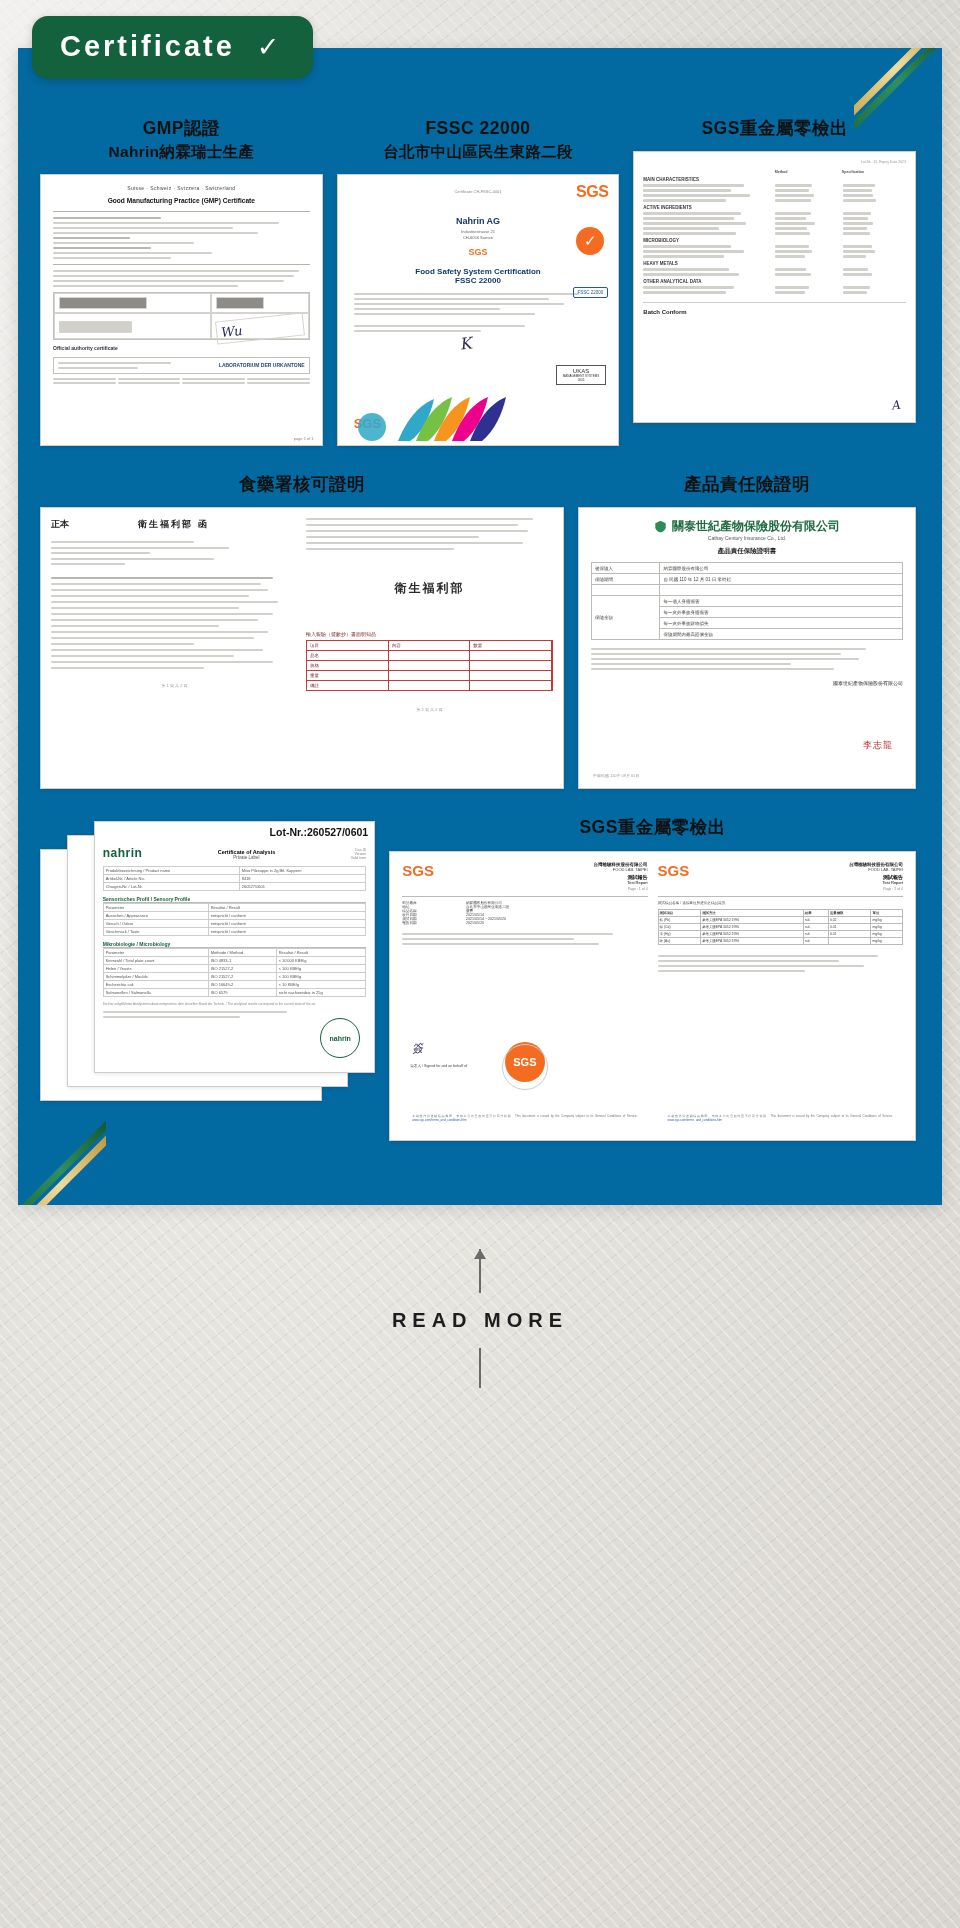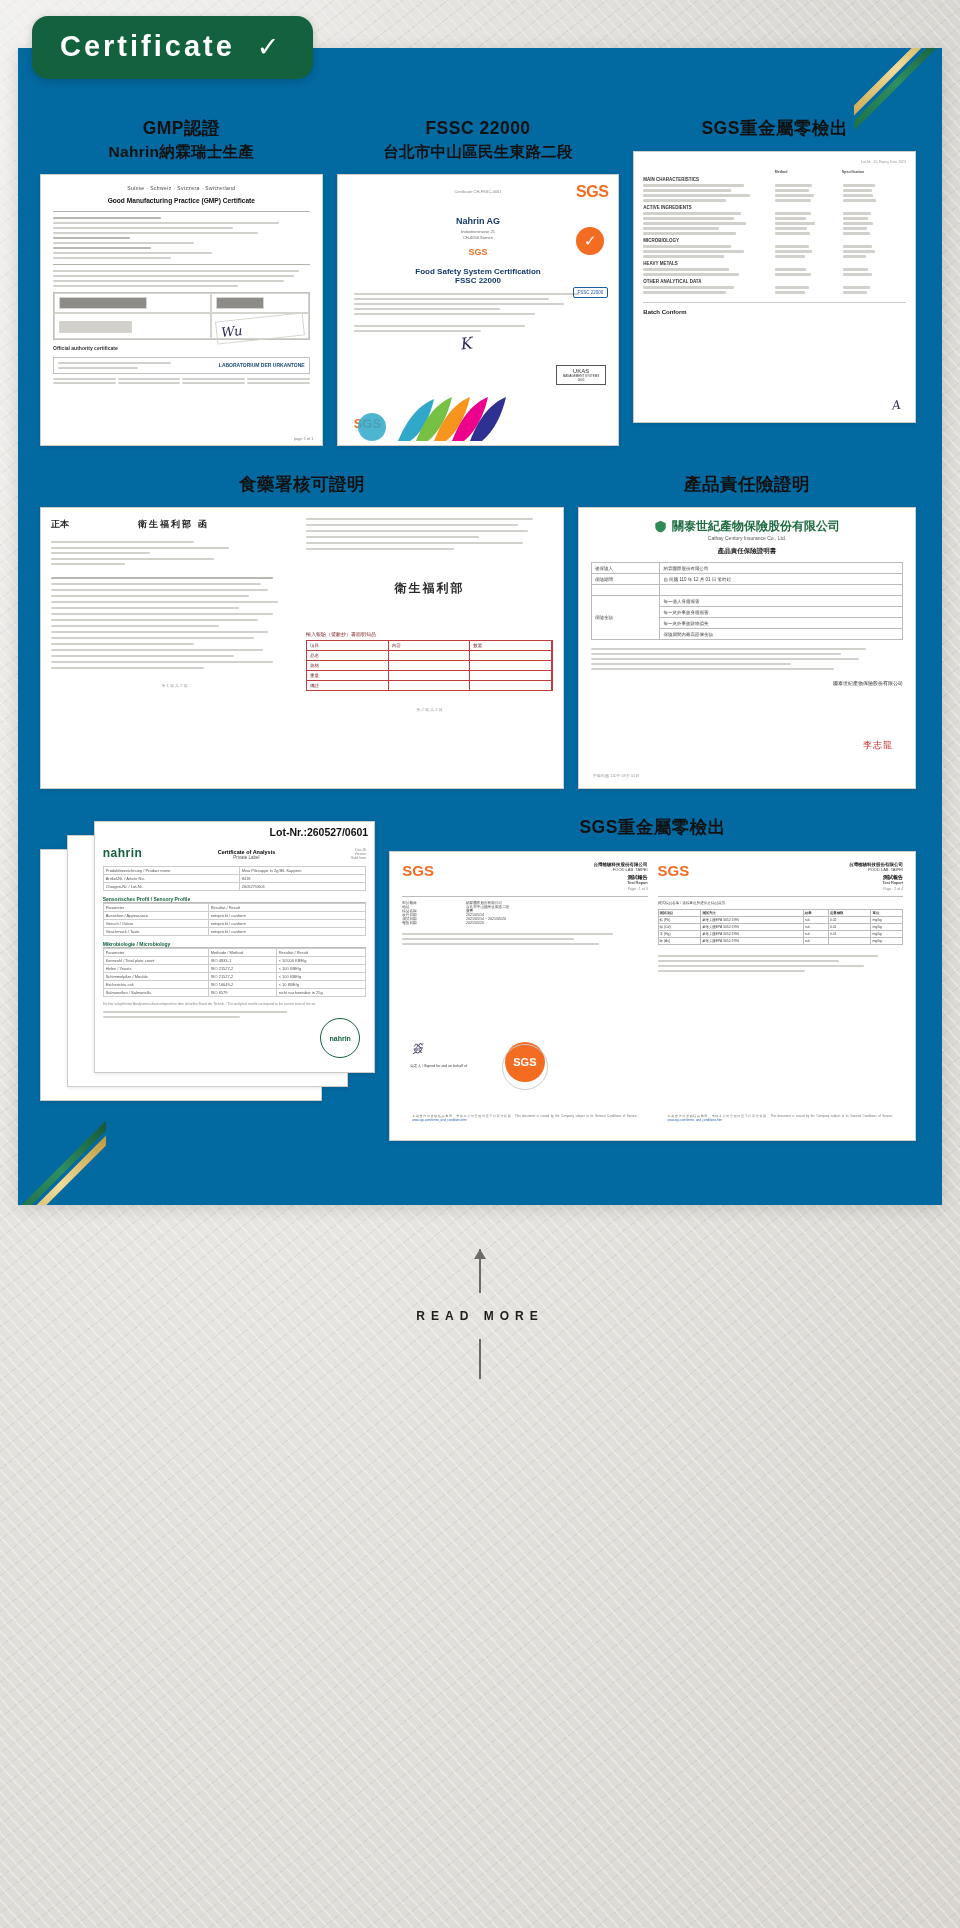--- a/index.html
+++ b/index.html
@@ -262,21 +262,21 @@
   .arrow-up::before {
     content: ""; position: absolute; top: 0; left: -5px;
     border-left: 6px solid transparent; border-right: 6px solid transparent;
     border-bottom: 10px solid #6b6b6b;
   }
   .cta-cn {
     font-family: "DejaVu Serif", serif;
     font-size: 25px; font-weight: bold; letter-spacing: 5px; color: #1d1d1d;
   }
   .cta-en {
-    font-size: 12px; font-weight: bold; letter-spacing: 6px; color: #1d1d1d; margin-top: 8px;
+    font-size: 20px; font-weight: bold; letter-spacing: 6px; color: #1d1d1d; margin-top: 8px;
   }
   .tail-line { width: 2px; height: 40px; background: #6b6b6b; margin: 16px auto 0; }
 </style>
 </head>
 <body>
 
 <div class="bg-texture"></div>
 
 <div class="page">
 

